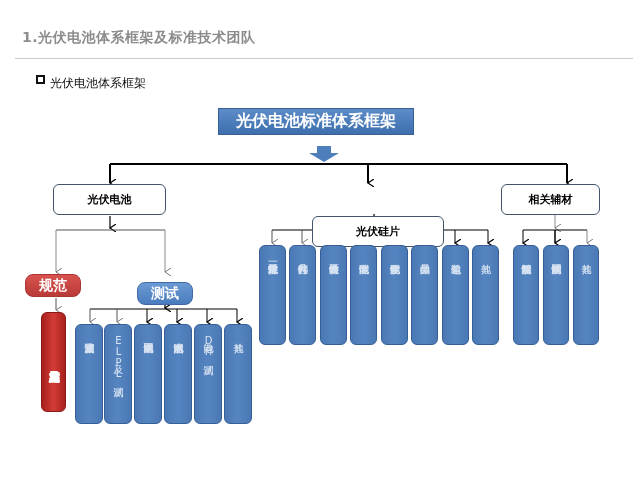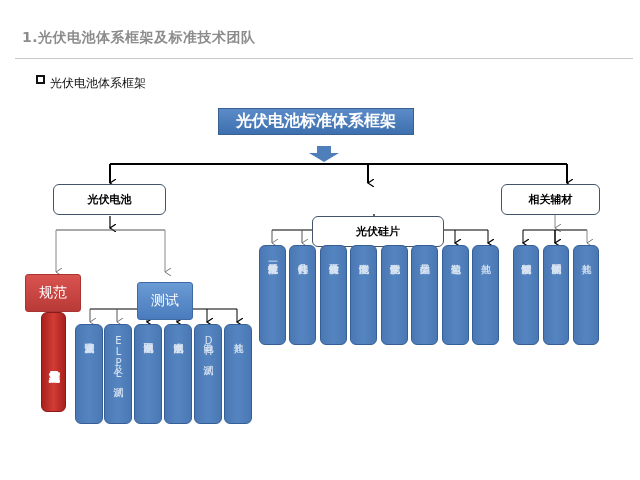--- a/index.html
+++ b/index.html
@@ -27,21 +27,21 @@
     left:218px; top:108px; width:196px; height:27px;
     background:linear-gradient(#5b8cc8,#3e6fae);
     border:1px solid #3a5f92; border-radius:0;
     color:#fff; font-size:16px; font-weight:bold;
   }
   .l1 {
     background:#fff; border:1.5px solid #43546a; border-radius:6px;
     color:#000; font-size:11px; font-weight:bold; height:31px;
   }
   .cat {
-    border-radius:3px; color:#fff; font-size:14px; height:38px;
+    border-radius:8px; color:#fff; font-size:14px; height:23px;font-weight:bold;
   }
   .cat.red { background:linear-gradient(#d9534f,#b83a37); border:1px solid #a33; }
   .cat.blue { background:linear-gradient(#6a9bd4,#4a7bbd); border:1px solid #3d6aa5;margin-top:8px; }
   .leaf {
     background:linear-gradient(90deg,#4a78b4,#5585c0 50%,#4a78b4);
     border:1px solid #365f97; border-radius:6px;
     color:#d8e4f3; font-size:10px; line-height:14px;
     writing-mode:vertical-rl; text-orientation:upright;
     padding-top:10px; justify-content:flex-start;
   }

